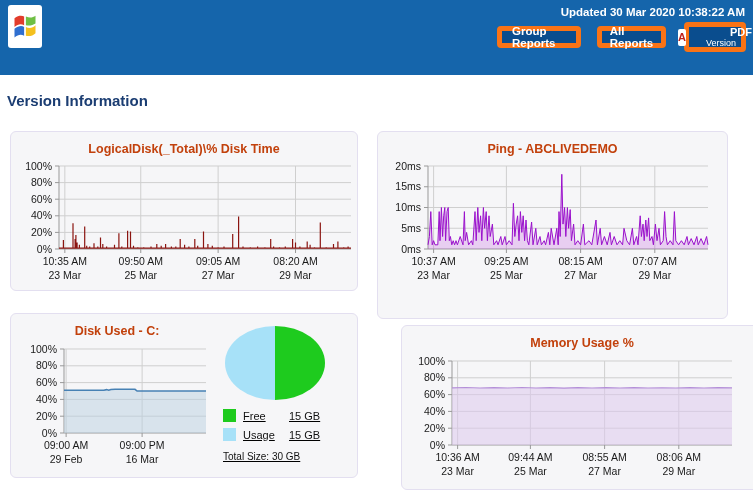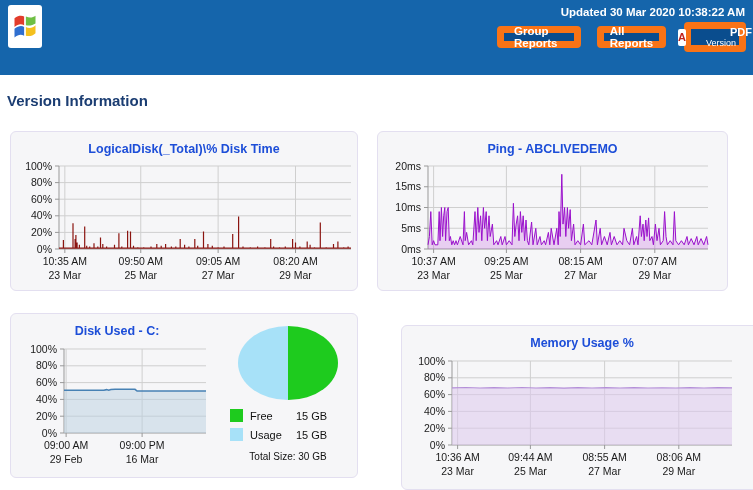--- a/index.html
+++ b/index.html
@@ -16,21 +16,21 @@
   }
   .app-title {
     position:absolute; left:57px; top:8px; color:#ffffff; font-size:21px;
     font-weight:bold; letter-spacing:1px;
   }
   .updated {
     position:absolute; right:8px; top:6px; color:#ffffff; font-size:11.5px; font-weight:bold;
   }
   .hdr-btn {
     position:absolute; top:26px; height:22px; background:#0a4d8e;
-    border:7px solid #f97316; border-radius:4px; color:#fff; font-weight:bold;
+    border:5px solid #f97316; border-radius:4px; color:#fff; font-weight:bold;
     font-size:11.5px; font-family:"Liberation Sans",sans-serif;
     display:flex; align-items:center; justify-content:center; cursor:pointer; padding:0 10px;
   }
   .btn-group { left:497px; width:84px; }
   .btn-all   { left:597px; width:69px; }
   .btn-pdf   { left:684px; top:22px; width:62px; height:30px; padding:0 4px; }
   .pdf-ico {
     width:17px; height:17px; background:#fff; border-radius:2px; margin-right:4px;
     display:flex; align-items:center; justify-content:center;
     color:#c0221c; font-size:11px; font-weight:bold;
@@ -40,33 +40,33 @@
   .pdf-txt .l2 { font-size:9px; font-weight:normal; margin-top:1px; }
   
   .section-title {
     position:absolute; left:7px; top:92px; color:#1b3d72; font-size:15px; font-weight:bold;
   }
   
   .panel {
     position:absolute; background:#f6f6f8; border:1px solid #e3dff0; border-radius:6px;
   }
   .p-disktime { left:10px;  top:131px; width:348px; height:160px; }
-  .p-ping     { left:377px; top:131px; width:351px; height:160px; }
+  .p-ping     { left:377px; top:131px; width:351px; height:188px; }
   .p-diskused { left:10px;  top:313px; width:348px; height:165px; }
   .p-memory   { left:377px; top:325px; width:362px; height:165px;margin-left:24px; }
   .chart-title {
     height:26px; display:flex; align-items:flex-end; justify-content:center;
-    font-size:12.5px; font-weight:bold; color:#1d4ed8; padding-bottom:2px;
+    font-size:12.5px; font-weight:bold; color:#c2410c; padding-bottom:2px;
   }
   .chart-svg { display:block; }
   .tick { font:10.5px "Liberation Sans", sans-serif; fill:#1a1a1a; }
   
   .du-row { display:flex; }
   .du-chart-col { width:212px; }
-  .du-pie-col { width:130px; padding-top:10px; display:flex; flex-direction:column; align-items:center; }
+  .du-pie-col { width:130px; padding-top:10px; display:flex; flex-direction:column; align-items:flex-start;text-decoration:underline; }
   .legend { width:116px; margin-top:7px; }
   .legend-row { display:flex; align-items:center; margin-bottom:6px; font-size:11px; color:#111; }
   .swatch { width:13px; height:13px; margin-right:7px; flex:0 0 auto; }
   .legend-label { width:46px; }
   .legend-size { }
   .total-size { margin-top:4px; font-size:10px; color:#111; text-align:center; }
 </style>
 </head>
 <body>
 

